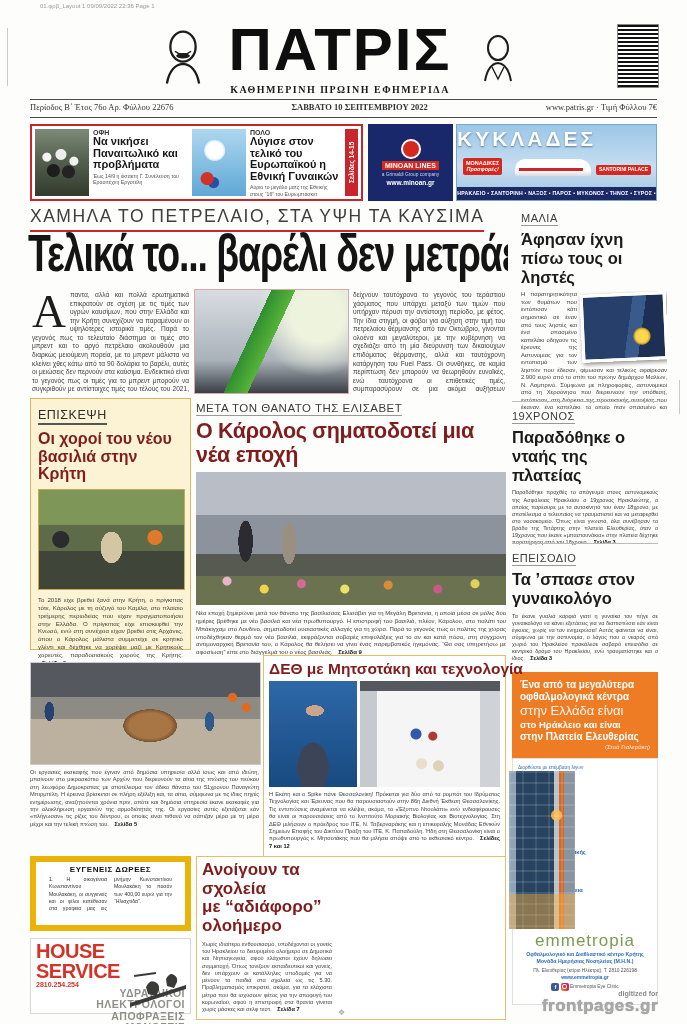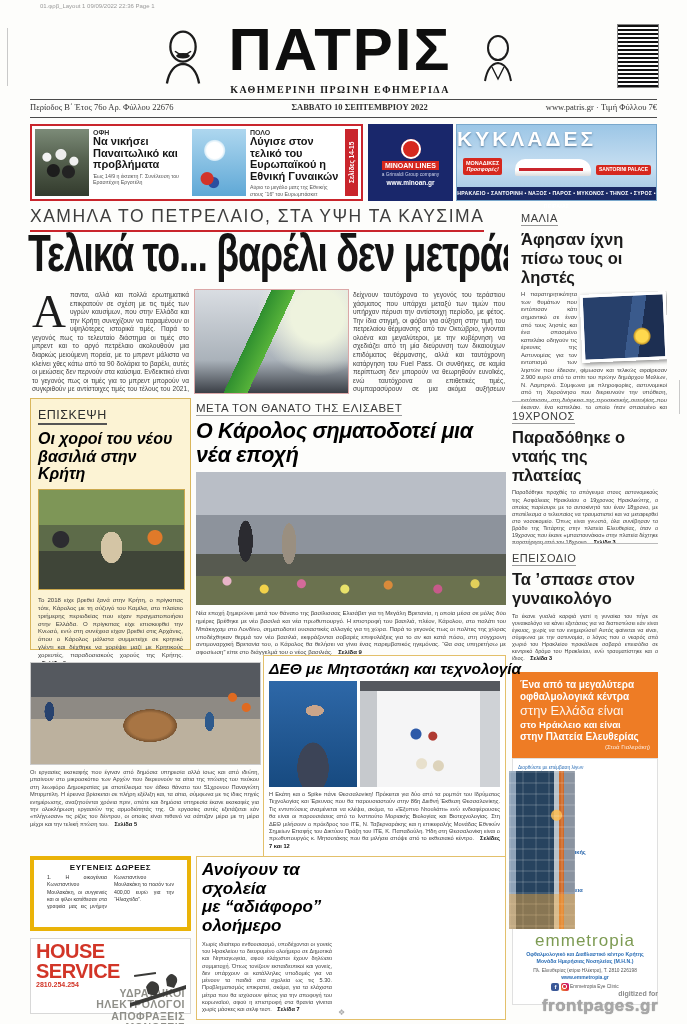--- a/index.html
+++ b/index.html
@@ -3,21 +3,21 @@
 <meta charset="utf-8">
 <style>
   html,body{margin:0;padding:0;background:#e8e8e6;}
   #page{position:relative;width:687px;height:1024px;background:#fdfdfb;margin:0 auto;
         font-family:"Liberation Sans",sans-serif;color:#222;overflow:hidden;}
   .abs{position:absolute;}
   .ph{position:relative;overflow:hidden;background-color:#ccc;}
   .jt{text-align:justify;color:#3d3d3d;line-height:1.3;}
   .pref{font-weight:700;color:#111;float:right;padding-left:4px;}
   .kick{display:inline-block;color:#3a3a3a;letter-spacing:.5px;}
-  .hl{font-weight:700;color:#000000;line-height:1.1;font-style:italic;}
+  .hl{font-weight:700;color:#7f1d1d;line-height:1.1;}
   
   #mast-title{font-size:60px;font-weight:800;letter-spacing:2px;color:#0e0e0e;line-height:1;}
   #mast-sub{font-family:"Liberation Serif",serif;font-weight:700;font-size:10px;letter-spacing:1.5px;color:#1a1a1a;}
   .dateline{font-family:"Liberation Serif",serif;font-size:8.5px;color:#333;}
   .rule{background:#4a4a4a;height:1px;}
   #barcode{background:repeating-linear-gradient(180deg,#111 0 2px,#fff 2px 4px);border:1px solid #888;}
   
   #sports-box{border:2px solid #c9252c;background:#fff;display:flex;padding:3px;gap:4px;box-sizing:border-box;}
   .t-kick{font-size:7px;font-weight:700;color:#333;}
   .t-hl{font-size:11px;font-weight:700;line-height:1.05;color:#151515;}
@@ -117,21 +117,21 @@
   .soc-ig:before{content:"";position:absolute;inset:1.5px;border:1px solid #fff;border-radius:2px;}
   
   .ph-roots{border:1px solid #ccc;background:
      radial-gradient(ellipse 36px 22px at 52% 62%,#a87544 58%,#7a5430 74%,transparent 75%),
      radial-gradient(circle at 88% 34%,#e06a20 4px,transparent 5px),
      radial-gradient(circle at 94% 44%,#e06a20 4px,transparent 5px),
      radial-gradient(ellipse 8px 16px at 8% 48%,#27426e 60%,transparent 61%),
      radial-gradient(ellipse 8px 16px at 78% 58%,#2e5a8c 60%,transparent 61%),
      linear-gradient(180deg,#55595f 0 34%,#8e8a84 34% 55%,#bcb19e 55% 100%);}
   
-  #donations{border:4px solid #eab308;background:#fff;box-sizing:border-box;padding:3px 13px;}
+  #donations{border:6px solid #eab308;background:#fff;box-sizing:border-box;padding:3px 13px;}
   #don-title{font-size:8px;font-weight:700;text-align:center;letter-spacing:.5px;color:#111;}
   #don-body{columns:2;column-gap:7px;font-size:5.2px;color:#333;text-align:justify;line-height:1.4;margin-top:2px;}
   #house{border:1px solid #d8d8d8;background:#fff;box-sizing:border-box;padding:2px 5px;}
   #hs-title{font-size:20px;font-weight:800;color:#d23527;letter-spacing:-.5px;line-height:1;}
   #hs-phone{font-size:7px;font-weight:700;color:#d23527;}
   .hs-line{font-size:10.5px;font-weight:700;color:#8f8f89;line-height:1.08;letter-spacing:.5px;text-align:right;}
   
   .gold-box{border:1px solid #e3c06b;background:#fff;box-sizing:border-box;}
   .ph-mits{background:
      radial-gradient(ellipse 15px 9px at 52% 28%,#caa58a 60%,transparent 61%),

